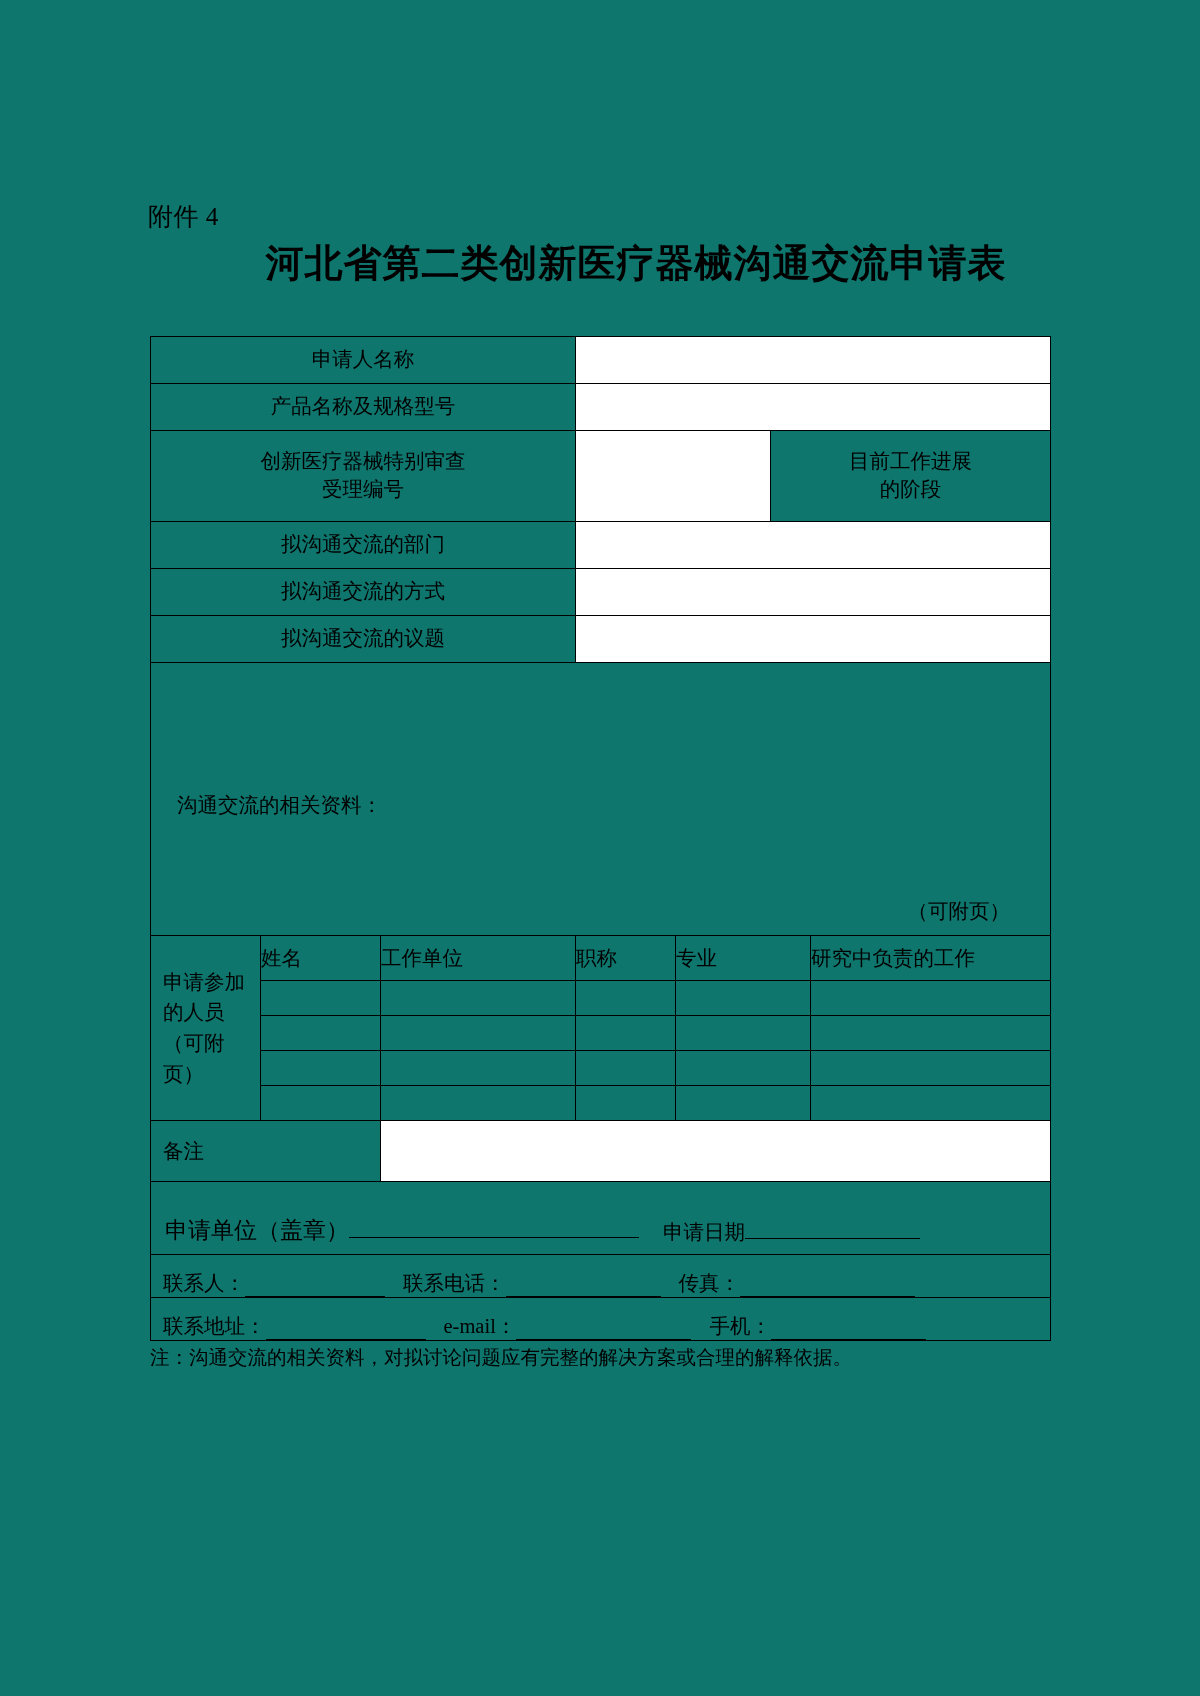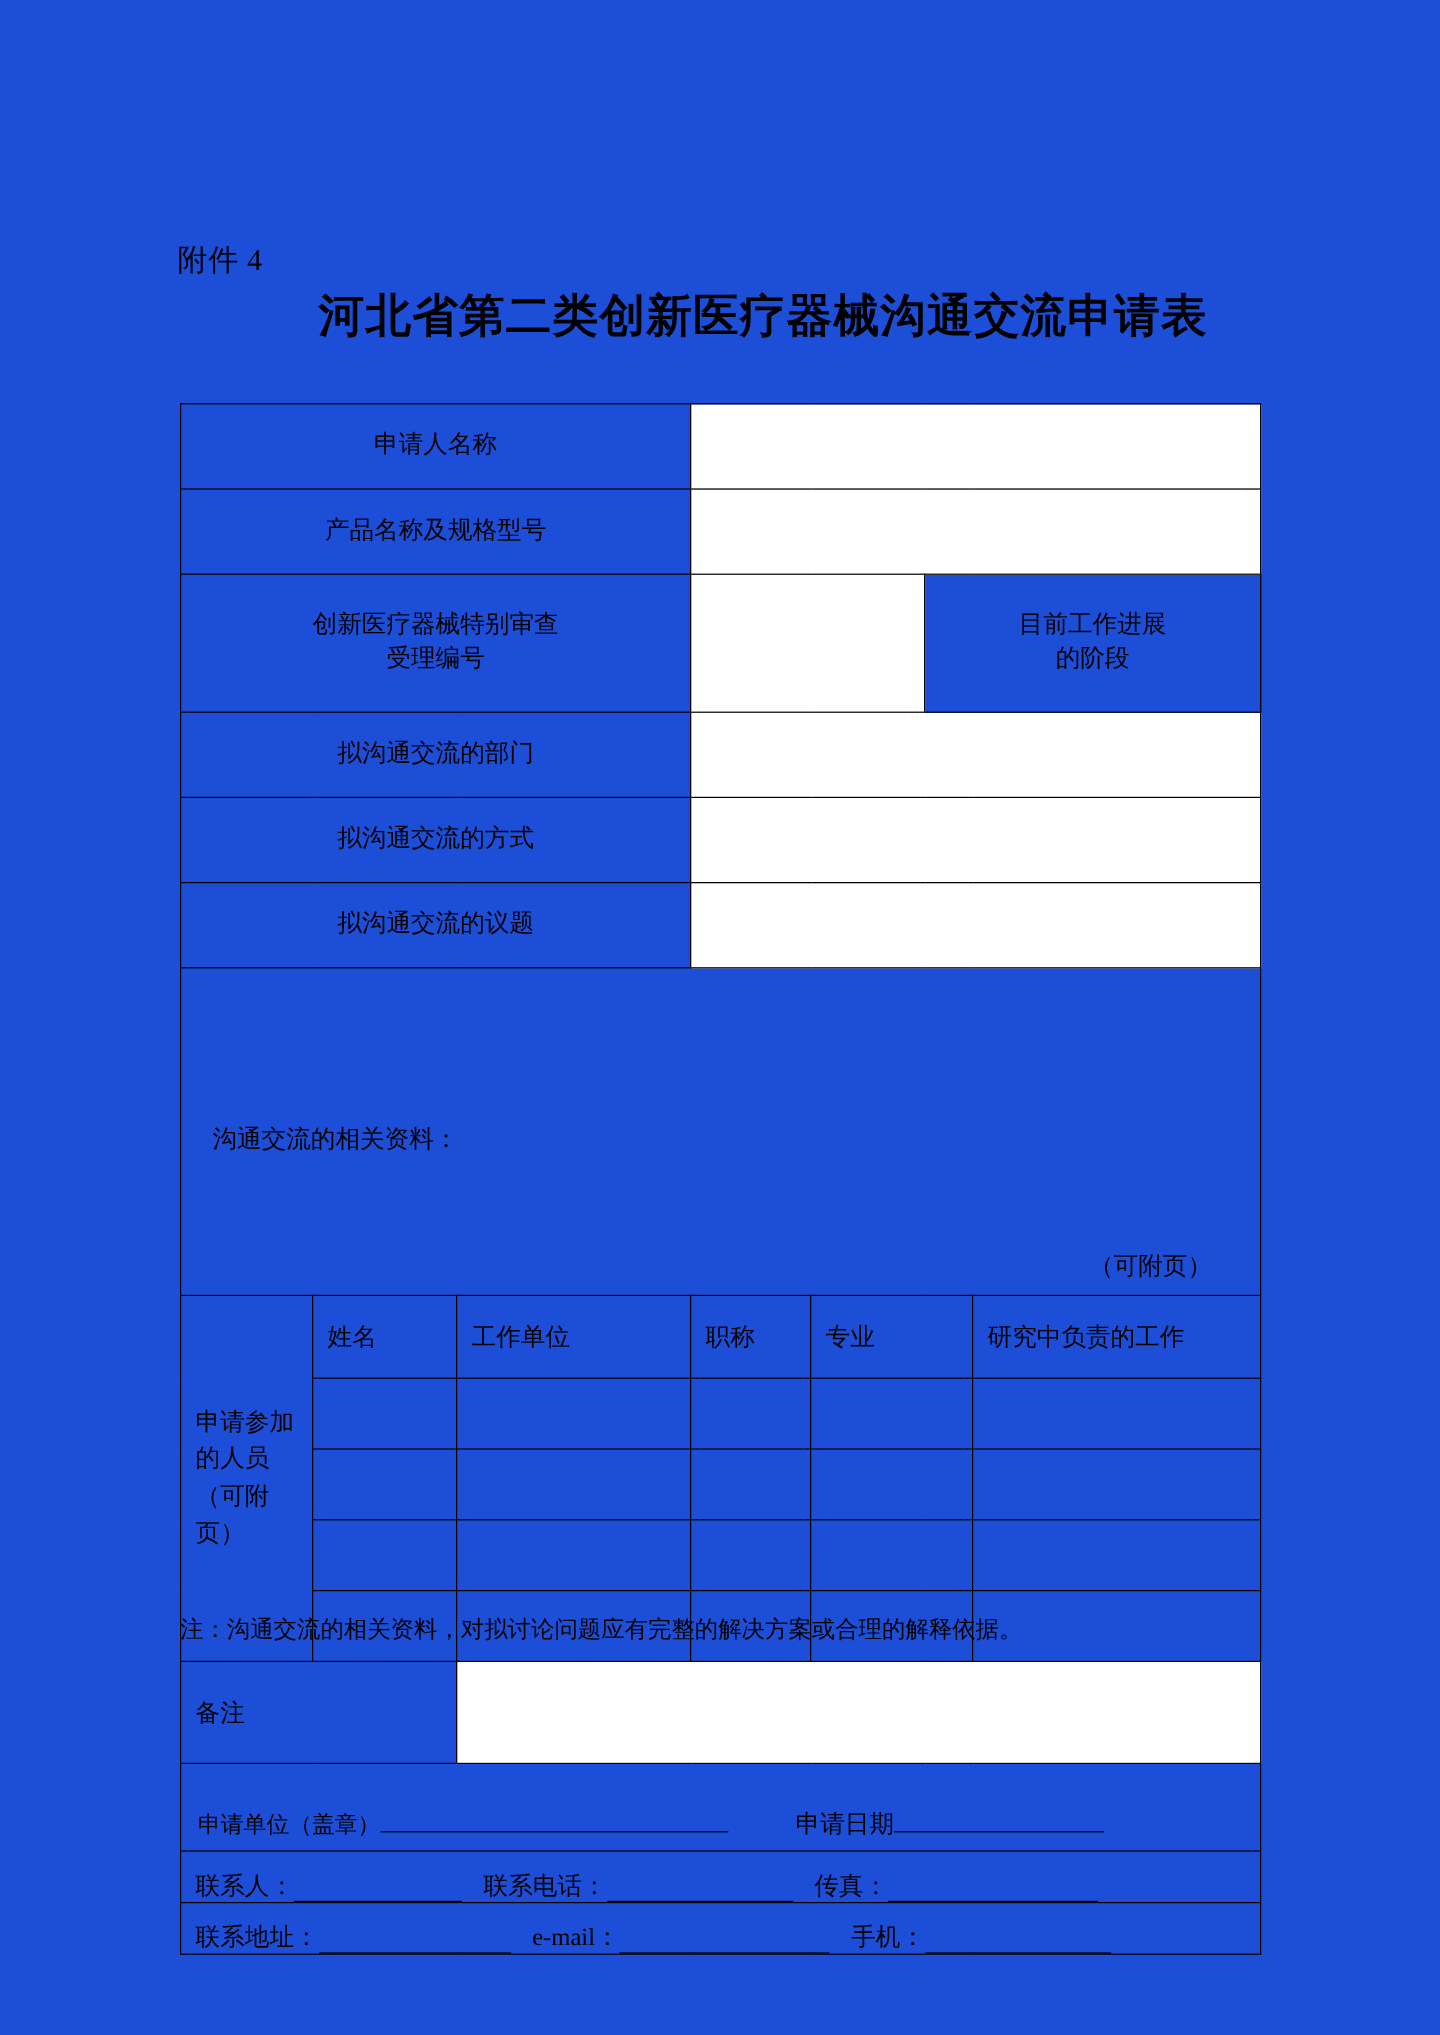--- a/index.html
+++ b/index.html
@@ -12,21 +12,21 @@
     height: 1696px;
     font-family: "Liberation Serif", "DejaVu Serif", serif;
     color: #000000;
     position: relative;
   }
   .page {
     position: absolute;
     left: 0; top: 0;
     width: 1200px;
     height: 1696px;
-    background: #1d4ed8;
+    background: #0f766e;
   }
   .attachment-label {
     position: absolute;
     left: 148px;
     top: 200px;
     font-size: 25px;
     font-family: "Liberation Serif", "DejaVu Serif", serif;
     letter-spacing: 0.5px;
   }
   .doc-title {
@@ -49,21 +49,21 @@
   }
   table.form {
     border-collapse: collapse;
     width: 900px;
     table-layout: fixed;
   }
   table.form td {
     border: 1.6px solid #000;
     font-size: 20.5px;
     font-family: "Liberation Serif", "DejaVu Serif", serif;
-    padding: 12px;
+    padding: 0;
     vertical-align: middle;
   }
   .lbl {
     text-align: center;
     line-height: 1.35;
   }
   .h-row td { height: 46px; }
   .h-row2 td { height: 90px; }
   .blank { background: #fff; }
   .materials-cell {
@@ -105,21 +105,21 @@
     position: relative;
   }
   .sign-inner {
     position: relative;
     height: 72px;
   }
   .sign-unit {
     position: absolute;
     left: 14px;
     bottom: 8px;
-    font-size: 19px;
+    font-size: 23px;
     white-space: nowrap;
     font-family: Liberation Serif, serif;
   }
   .sign-date {
     position: absolute;
     left: 512px;
     bottom: 8px;
     font-size: 20.5px;
     white-space: nowrap;
   }

